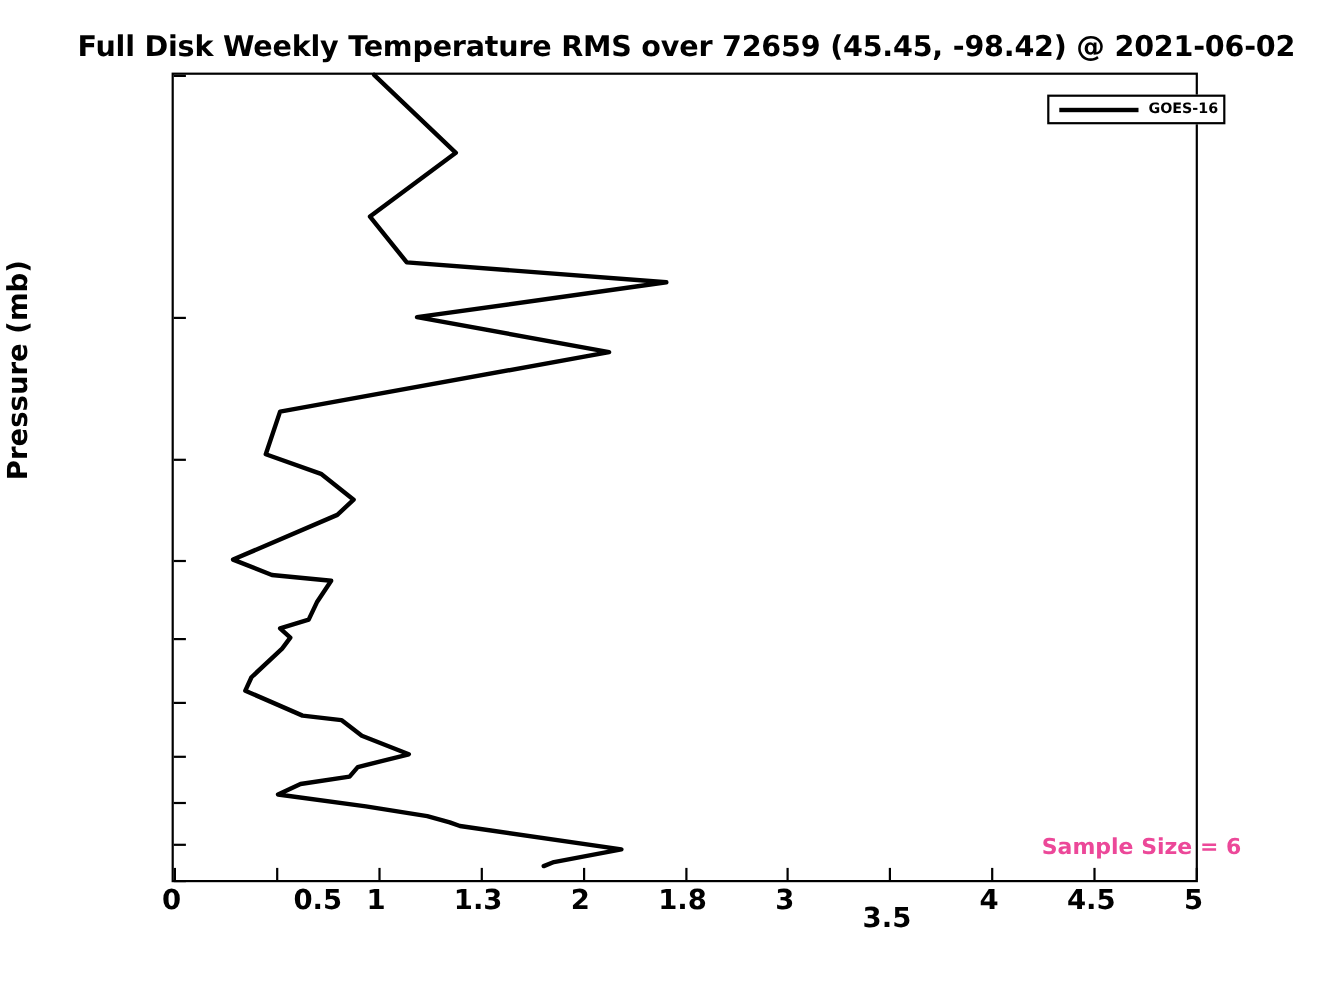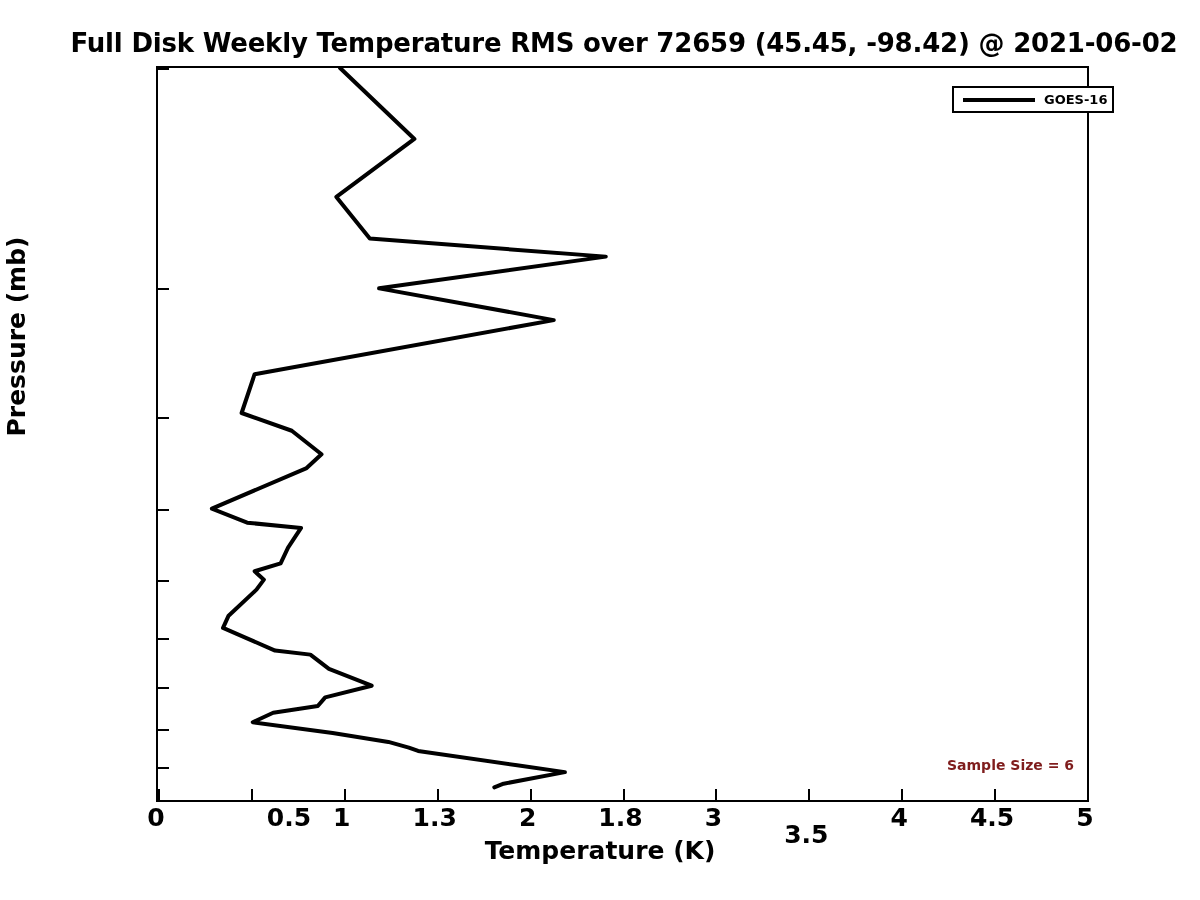--- a/index.html
+++ b/index.html
@@ -39,21 +39,21 @@
   .tick-x{position:absolute;bottom:0;height:11px;width:0;border-left:2.5px solid #000;}
   .legend{
     position:absolute;left:919px;top:86px;width:162px;height:27px;
     border:2px solid #000;background:#fff;
     display:flex;align-items:center;gap:9px;padding:0 9px;box-sizing:border-box;margin-left:33px;
   }
   .legend-line{width:72px;height:4px;background:#000;flex:0 0 auto;}
   .legend-label{font-size:13px;font-weight:bold;color:#000;white-space:nowrap;}
   .sample-size{
     position:absolute;left:947px;top:757px;
-    font-size:14px;font-weight:bold;color:#7f1d1d;white-space:nowrap;
+    font-size:20px;font-weight:bold;color:#ec4899;white-space:nowrap;
   }
 </style>
 </head>
 <body>
 
 <div id="figure">
 
   <div class="title">Full Disk Weekly Temperature RMS over 72659 (45.45, -98.42) @ 2021-06-02</div>
 
   <div class="plot-area">
@@ -96,21 +96,20 @@
       <div class="xtick-label" style="left: 527.6px;">2</div>
       <div class="xtick-label" style="left: 620.5px;">1.8</div>
       <div class="xtick-label" style="left: 713.4px;">3</div>
       <div class="xtick-label" style="left: 806.3px; margin-top: 17px;">3.5</div>
       <div class="xtick-label" style="left: 899.2px;">4</div>
       <div class="xtick-label" style="left: 992.1px; text-align: center;">4.5</div>
       <div class="xtick-label" style="left: 1085px;">5</div>
     </div>
 
   <div class="ylabel">Pressure (mb)</div>
-  <div class="xlabel">Temperature (K)</div>
 
   <div class="legend">
     <span class="legend-line"></span>
     <span class="legend-label">GOES-16</span>
   </div>
 
   <div class="sample-size">Sample Size = 6</div>
 
 </div>
 

